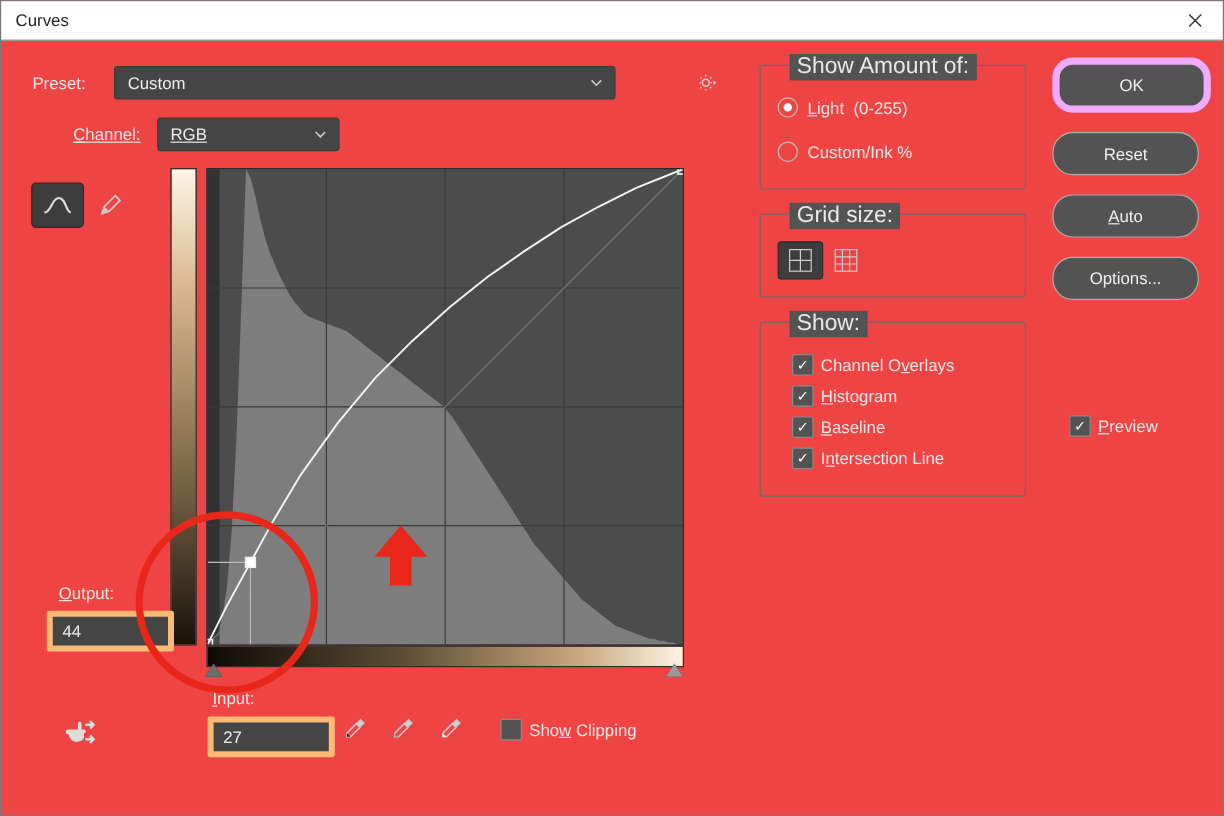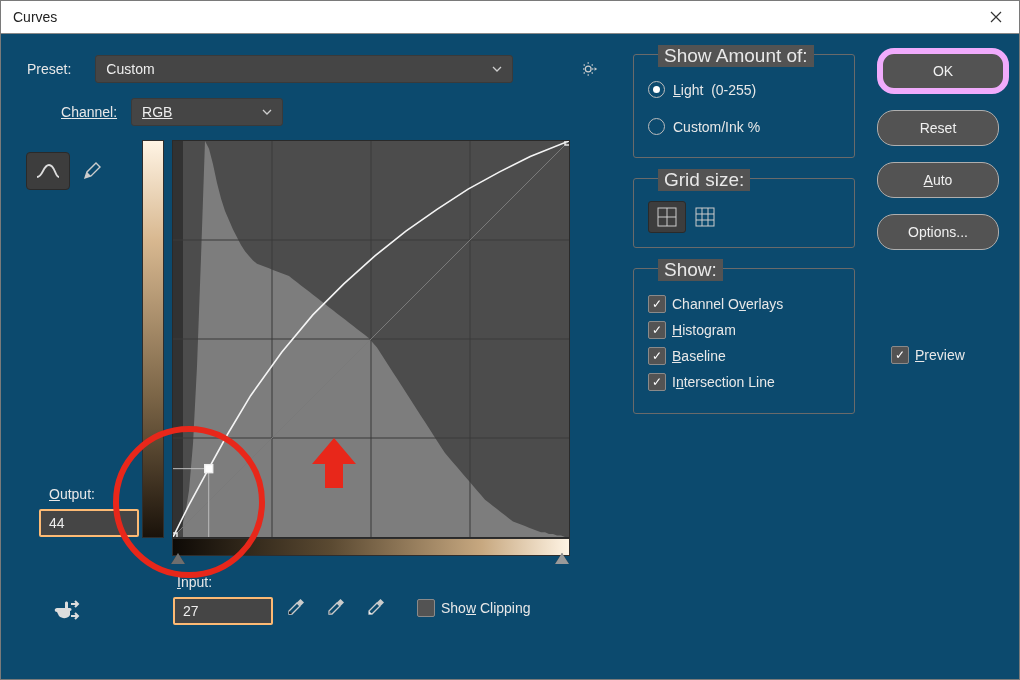--- a/index.html
+++ b/index.html
@@ -8,21 +8,21 @@
     background: #fff;
     font-family: "Segoe UI", Tahoma, sans-serif;
     font-size: 14px;
   }
   
   .window {
     position: absolute;
     left: 0; top: 0;
     width: 1018px; height: 678px;
     border: 1px solid #7a7a7a;
-    background: #0c4a6e;
+    background: #ef4444;
     color: #e8e8e8;
   }
   
   .titlebar {
     height: 32px;
     background: #ffffff;
     color: #222;
     display: flex;
     align-items: center;
     justify-content: space-between;
@@ -162,21 +162,21 @@
   .slider-tri.white { left: 534px; border-bottom-color: #9a9a9a; }
 
   
   .output-lbl {
     position: absolute;
     left: 28px; top: 346px;
     color: #e8e8e8;
   }
   .numfield {
     background: #454545;
-    border: 2px solid #fdba74;
+    border: 5px solid #fdba74;
     border-radius: 2px;
     width: 80px; height: 24px;
     color: #eee;
     display: flex; align-items: center;
     padding: 0 8px;
     font-size: 14px;
   }
   .output-field { position: absolute; left:18px; top: 369px; }
 
   .input-lbl { position: absolute; left: 156px; top: 434px; }
@@ -275,21 +275,21 @@
   .radio-lbl .accent { text-decoration: underline; }
 
   .grid-btns { display:flex; gap:0; margin-top:4px;}
   .grid-btn {
     width: 36px; height: 30px;
     display:flex; align-items:center; justify-content:center;
     border:1px solid transparent; border-radius:3px;
   }
   .grid-btn.active { background:#3d3d3d; border-color:#2a2a2a;}
 
-  .chk-row { display:flex; align-items:center; margin: 8px 0; }
+  .chk-row { display:flex; align-items:center; margin: 8px 12px; }
 
   
   .btncol {
     position: absolute;
     left: 244px; top: 0;
     display: flex; flex-direction: column; gap: 16px;
   }
   .btn {
     width: 120px; height: 34px;
     border-radius: 17px;

